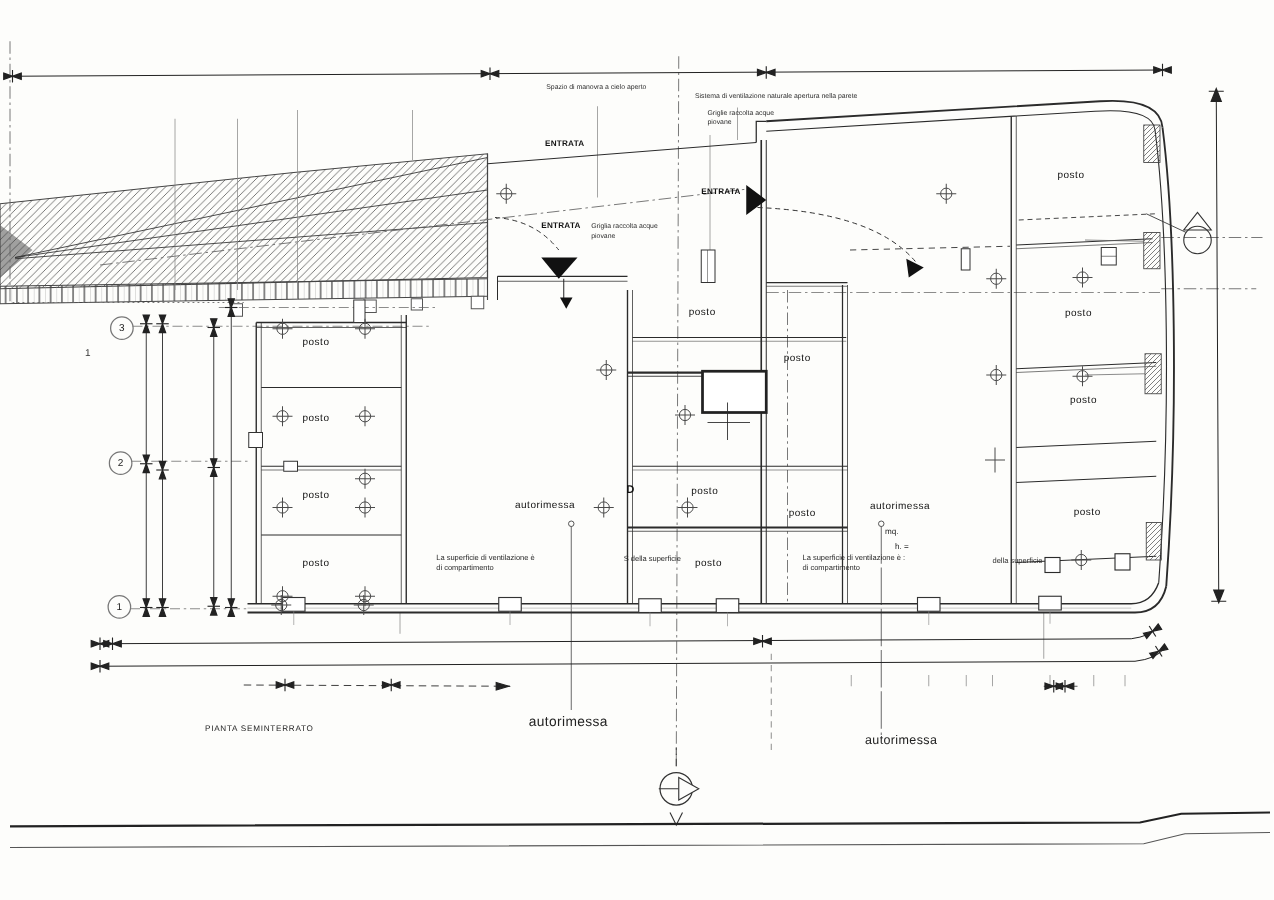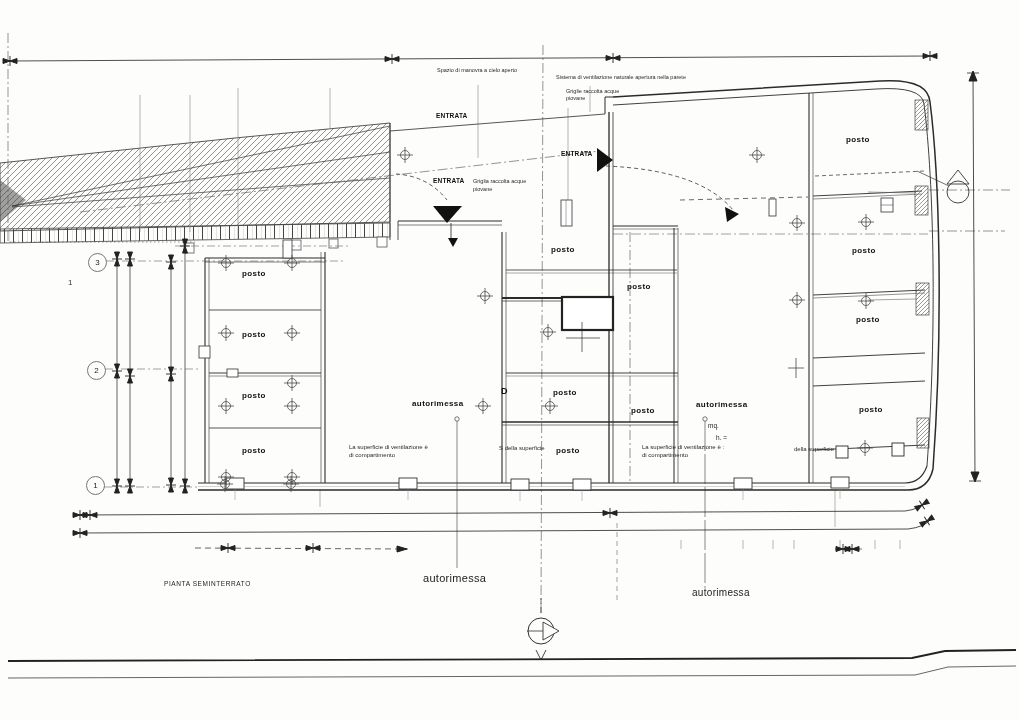--- a/index.html
+++ b/index.html
@@ -4,21 +4,21 @@
 <style>
   html,body{margin:0;padding:0;background:#fff;}
   .sheet{position:relative;width:1019px;height:720px;background:#fdfdfb;overflow:hidden;
          font-family:"Liberation Sans",sans-serif;}
   .sheet svg{position:absolute;left:0;top:0;}
   .t{position:absolute;color:#1c1c1c;white-space:nowrap;line-height:1.05;}
   .s55{font-size:5.5px;color:#2a2a2a;}
   .s6{font-size:6px;color:#2a2a2a;}
   .s65{font-size:6.5px;}
   .eb{font-size:6.5px;font-weight:bold;letter-spacing:.2px;color:#111;}
-  .pb{font-size:8px;font-weight:bold;letter-spacing:.4px;color:#111;}
+  .pb{font-size:8px;font-weight:normal;letter-spacing:.4px;color:#111;}
   .db{font-size:9px;font-weight:bold;color:#111;}
   .ttl{font-size:6.5px;letter-spacing:.6px;color:#222;}
   .big1{font-size:11px;color:#222;letter-spacing:.3px;}
   .big2{font-size:10px;color:#222;letter-spacing:.3px;}
   .bub{position:absolute;width:17px;height:17px;border:1px solid #777;border-radius:50%;
        display:flex;align-items:center;justify-content:center;font-size:8px;color:#222;}
   .ax{position:absolute;font-size:8px;color:#333;}
 </style>
 </head>
 <body>

